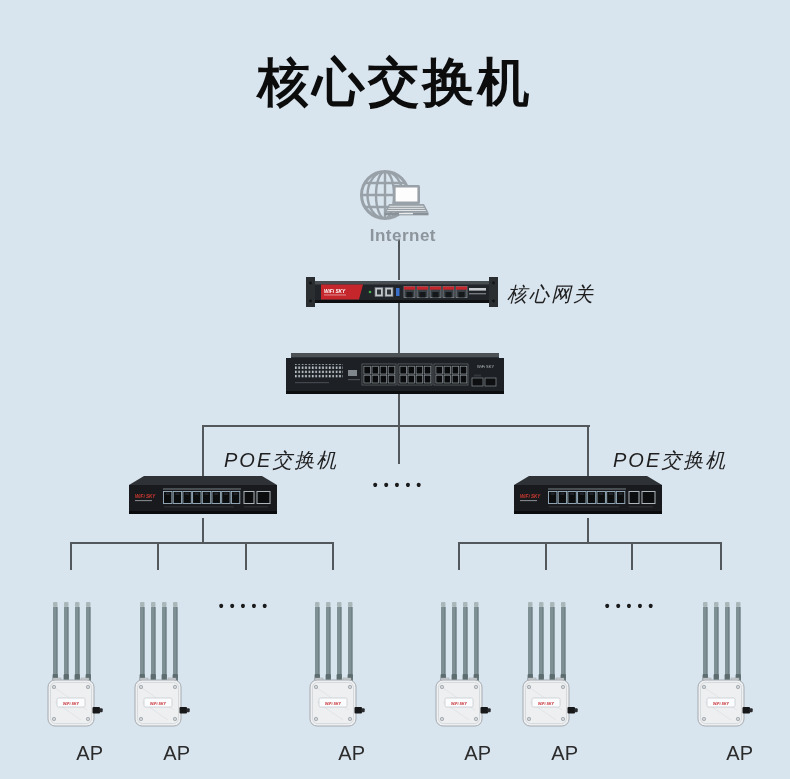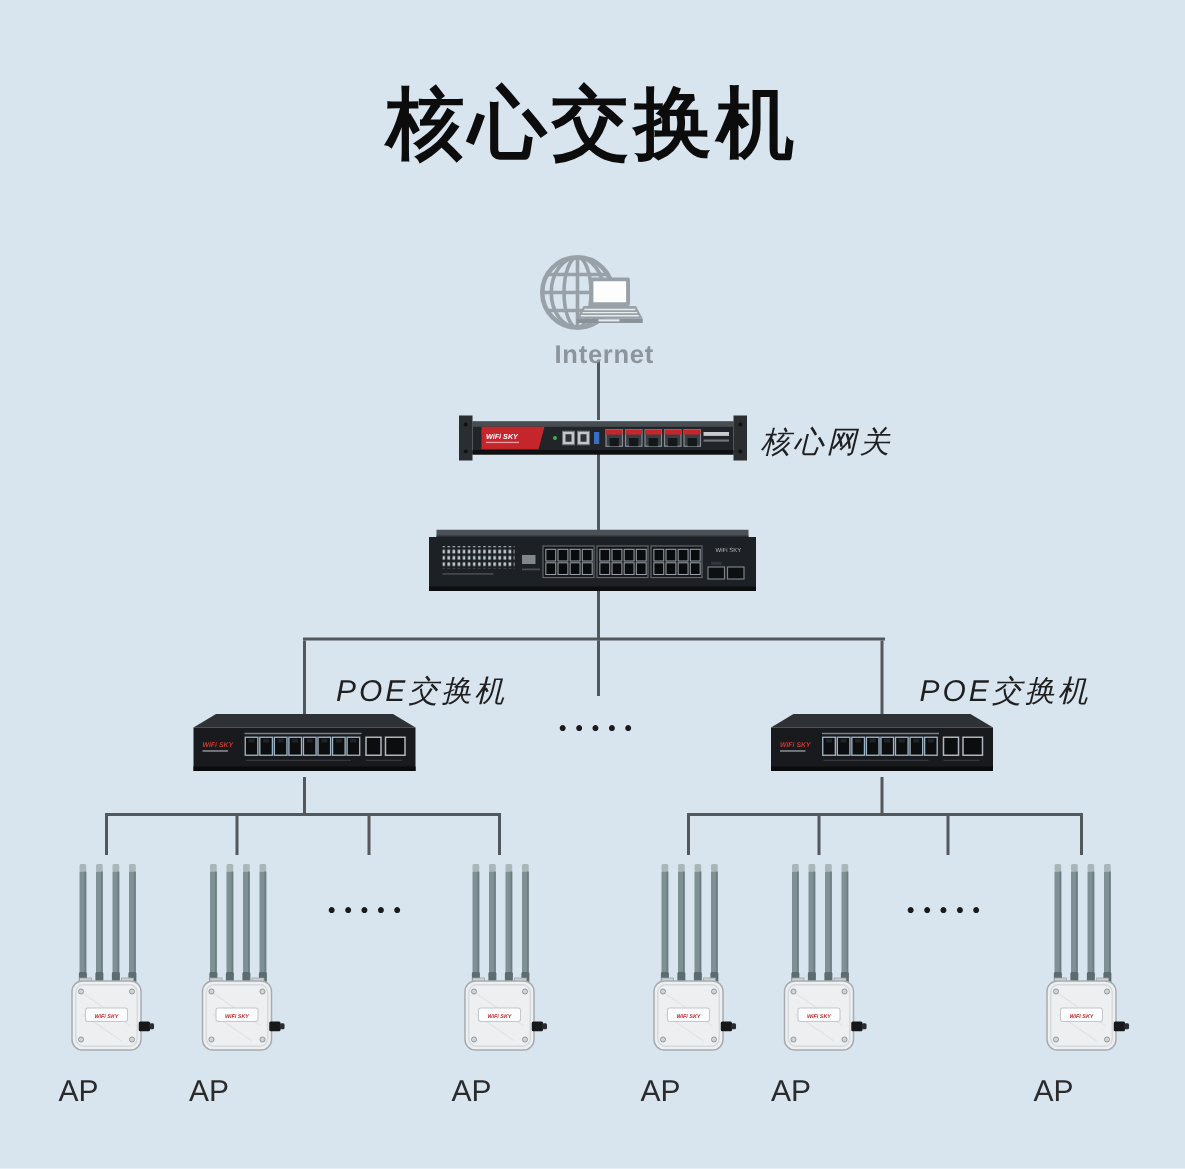--- a/index.html
+++ b/index.html
@@ -5,21 +5,21 @@
   html,body{margin:0;padding:0;}
   body{font-family:"Liberation Sans","DejaVu Sans",sans-serif;}
   #canvas{position:relative;width:790px;height:779px;background:#d8e4ee;overflow:hidden;}
   .line{position:absolute;background:#53585c;z-index:1;}
   .device{position:absolute;z-index:2;}
   .lbl{position:absolute;font-size:20px;color:#1f1f1f;letter-spacing:2px;white-space:nowrap;z-index:3;font-style:italic;}
   .title{position:absolute;top:48px;left:0;width:100%;text-align:center;font-size:52px;font-weight:bold;color:#0c0c0c;letter-spacing:3px;z-index:3;}
   .internet-wrap{position:absolute;left:356px;top:168px;width:80px;text-align:center;z-index:2;}
   .internet-label{margin-top:-4px;font-size:17px;font-weight:bold;color:#8d959c;letter-spacing:0.5px;text-align:right;}
   .dots{position:absolute;width:72px;text-align:center;font-size:14px;font-weight:bold;letter-spacing:6px;color:#1a1a1a;z-index:2;white-space:nowrap;}
-  .ap-unit{position:absolute;top:574px;width:64px;text-align:left;z-index:2;}
+  .ap-unit{position:absolute;top:600px;width:64px;text-align:right;z-index:2;}
   .ap-label{margin-top:6px;font-size:20px;color:#2b2b2b;}
 </style>
 </head>
 <body>
 
 <svg style="position:absolute;width:0;height:0" aria-hidden="true">
   <defs>
     <symbol id="sym-poe" viewBox="0 0 152 46">
       <polygon points="17,1 135,1 150,10 2,10" fill="#2e3236"></polygon>
       <rect x="2" y="10" width="148" height="29" fill="#181a1d"></rect>

